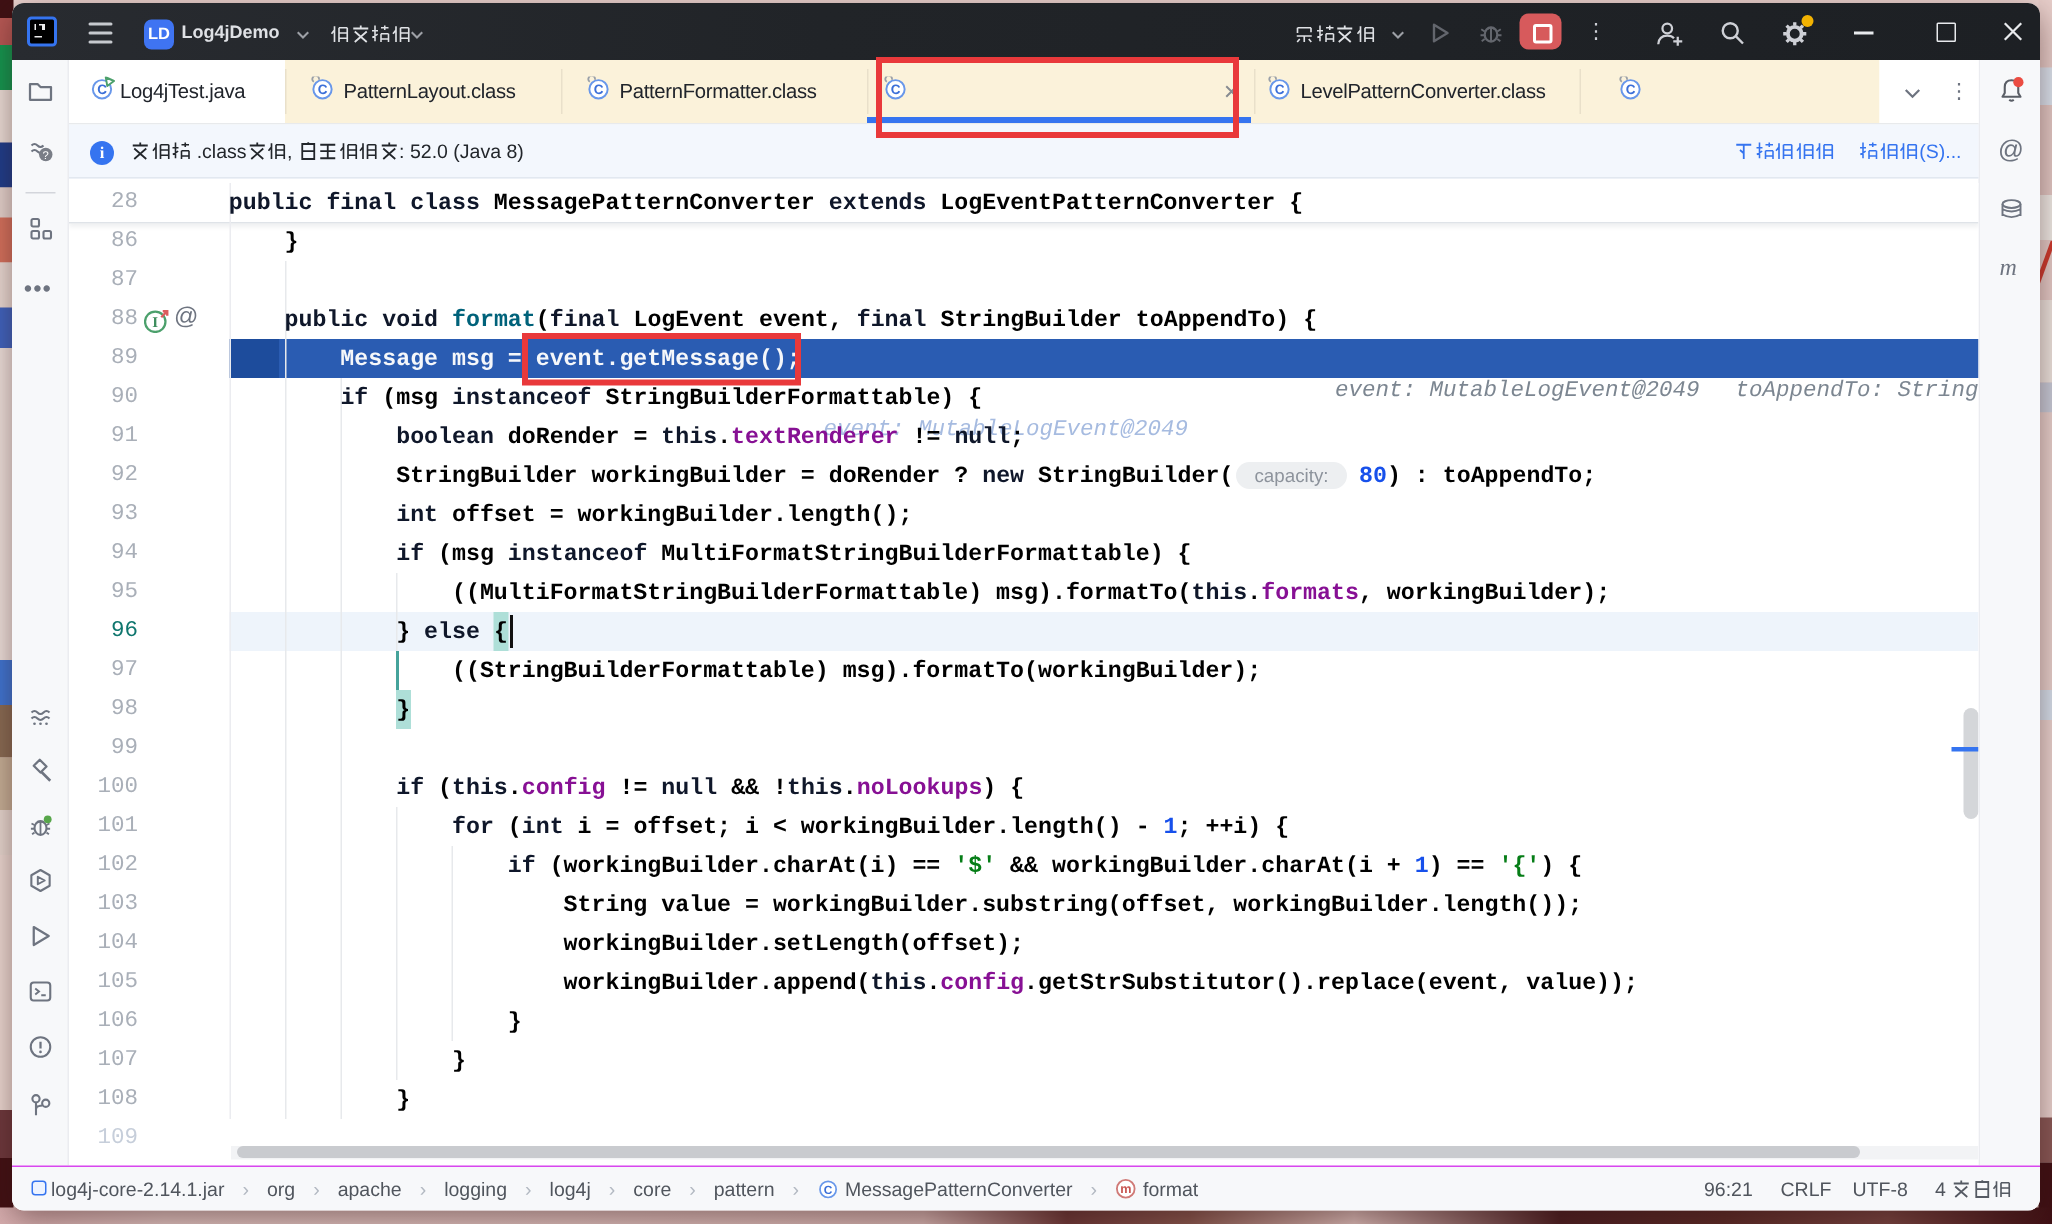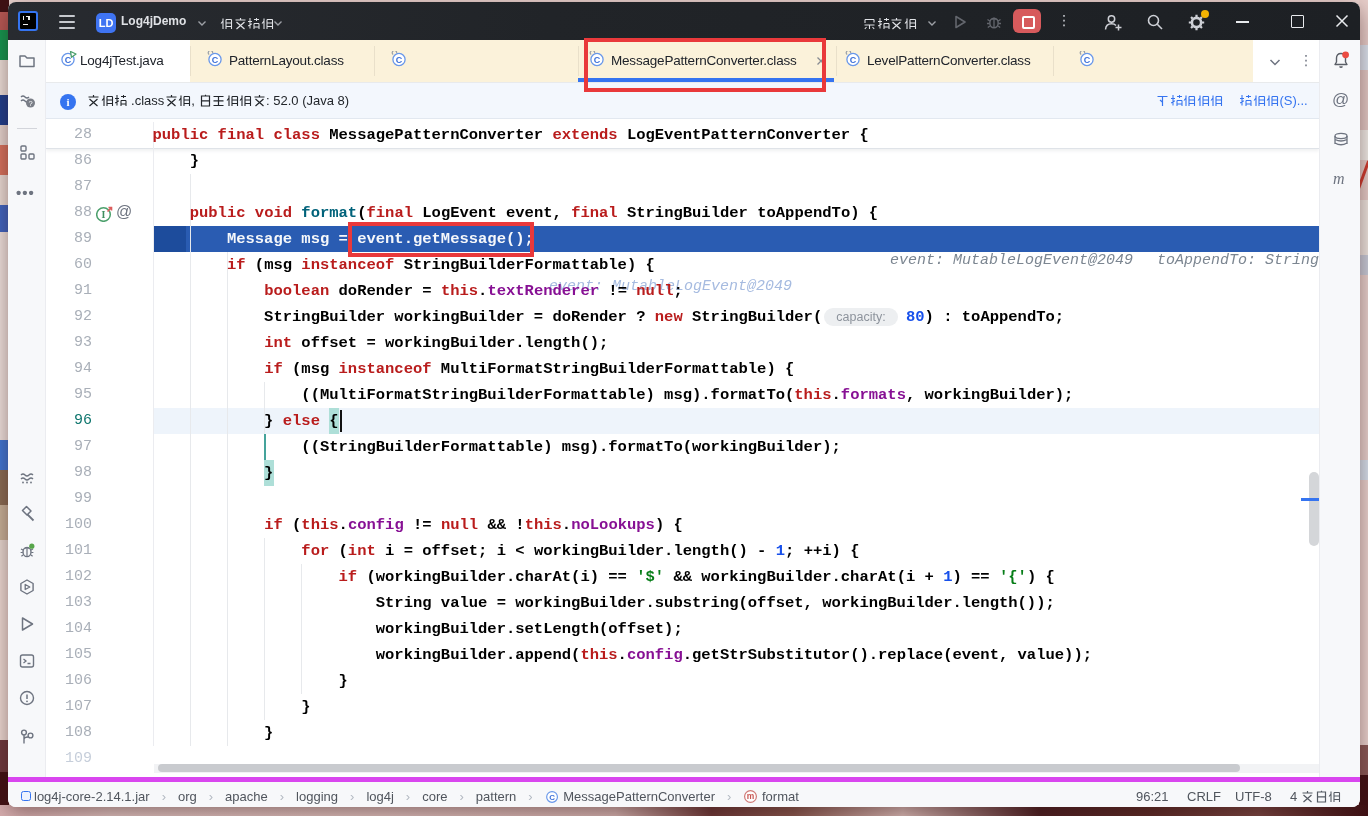--- a/index.html
+++ b/index.html
@@ -15,29 +15,29 @@
   
   #tabrow{position:absolute;left:38px;top:38px;width:1273px;height:43px;background:#fff;border-bottom:1px solid #e8eaec;box-sizing:border-box;}
   .cream{background:#fbf2da;}
   .tabtxt{position:absolute;top:0;height:42px;line-height:42px;font-size:13.5px;color:#20242b;letter-spacing:-0.2px;}
   
   #banner{position:absolute;left:38px;top:81px;width:1273px;height:36px;background:#f3f7fd;border-bottom:1px solid #e2e8f0;box-sizing:border-box;}
   
   #lstripe{position:absolute;left:0;top:38px;width:38px;height:737px;background:#f7f8fa;border-right:1px solid #ebecf0;box-sizing:border-box;}
   #rstripe{position:absolute;left:1311px;top:38px;width:41px;height:737px;background:#f7f8fa;border-left:1px solid #ebecf0;box-sizing:border-box;}
   
-  #status{position:absolute;left:0;top:775px;width:1352px;height:30px;background:#f7f8fa;border-top:5px solid #d946ef;box-sizing:border-box;
+  #status{position:absolute;left:0;top:775px;width:1352px;height:30px;background:#f7f8fa;border-top:1px solid #d946ef;box-sizing:border-box;
     font-size:13px;color:#50555d;}
   
   #editor{position:absolute;left:38px;top:120px;width:1273px;height:655px;background:#fff;overflow:hidden;}
   .code{font-family:"Liberation Mono",monospace;font-size:15.5px;font-weight:bold;white-space:pre;}
   .ln{position:absolute;width:60px;text-align:right;font-family:"Liberation Mono",monospace;
       font-size:15px;color:#a9afb8;font-weight:normal;line-height:26px;height:26px;}
   .row{position:absolute;left:0;width:1273px;height:26px;line-height:26px;}
-  .k{color:#b91c1c;}.f{color:#871094;}.n{color:#1750eb;}.s{color:#067d17;}.m{color:#00627a;}
+  .k{color:#0f172a;}.f{color:#871094;}.n{color:#1750eb;}.s{color:#067d17;}.m{color:#00627a;}
   .hint{font-family:"Liberation Mono",monospace;font-style:italic;font-weight:normal;font-size:15px;color:#7c8691;white-space:nowrap;margin-top:48px;}
   .cg{display:inline-block;margin:0 0.25px;vertical-align:-2px;}
 </style>
 </head>
 <body>
 <svg width="0" height="0" style="position:absolute">
   <defs>
     <g id="s1">
         <path d="M1.5 2.5 H11.5 M1.5 6.8 H11.5 M1.5 11.5 H11.5 M6.5 2.5 V11.5" stroke-width="1.2" fill="none"></path>
       </g>
@@ -263,26 +263,26 @@
         <circle cx="8" cy="8.5" r="6.1" fill="#fff" stroke="#6897ea" stroke-width="1.3"></circle>
         <text x="8" y="11.6" text-anchor="middle" font-size="9" font-weight="bold" fill="#3b6fd8" font-family="Liberation Sans,sans-serif">C</text>
         <path d="M2.2 3.5 A2.2 2.2 0 1 1 5.6 2.2" stroke="#9aa0a8" stroke-width="1.2" fill="none"></path>
       </svg>
       <div class="tabtxt" style="left:183px;">PatternLayout.class</div>
       <svg class="abs" style="left:345px;top:11px" width="17" height="16" viewBox="0 0 17 16">
         <circle cx="8" cy="8.5" r="6.1" fill="#fff" stroke="#6897ea" stroke-width="1.3"></circle>
         <text x="8" y="11.6" text-anchor="middle" font-size="9" font-weight="bold" fill="#3b6fd8" font-family="Liberation Sans,sans-serif">C</text>
         <path d="M2.2 3.5 A2.2 2.2 0 1 1 5.6 2.2" stroke="#9aa0a8" stroke-width="1.2" fill="none"></path>
       </svg>
+      <div class="tabtxt" style="left:367px;">PatternFormatter.class</div>
       <svg class="abs" style="left:543px;top:11px" width="17" height="16" viewBox="0 0 17 16">
         <circle cx="8" cy="8.5" r="6.1" fill="#fff" stroke="#6897ea" stroke-width="1.3"></circle>
         <text x="8" y="11.6" text-anchor="middle" font-size="9" font-weight="bold" fill="#3b6fd8" font-family="Liberation Sans,sans-serif">C</text>
         <path d="M2.2 3.5 A2.2 2.2 0 1 1 5.6 2.2" stroke="#9aa0a8" stroke-width="1.2" fill="none"></path>
       </svg>
-      <div class="tabtxt" style="left:565px;">MessagePatternConverter.class</div>
       <svg class="abs" style="left:768px;top:14px" width="14" height="14" viewBox="0 0 14 14">
         <path d="M3.5 3.5 L10.5 10.5 M10.5 3.5 L3.5 10.5" stroke="#878b91" stroke-width="1.3"></path>
       </svg>
       <div class="abs" style="left:532px;top:37.5px;width:256px;height:4.5px;background:#3574f0;"></div>
       <svg class="abs" style="left:799px;top:11px" width="17" height="16" viewBox="0 0 17 16">
         <circle cx="8" cy="8.5" r="6.1" fill="#fff" stroke="#6897ea" stroke-width="1.3"></circle>
         <text x="8" y="11.6" text-anchor="middle" font-size="9" font-weight="bold" fill="#3b6fd8" font-family="Liberation Sans,sans-serif">C</text>
         <path d="M2.2 3.5 A2.2 2.2 0 1 1 5.6 2.2" stroke="#9aa0a8" stroke-width="1.2" fill="none"></path>
       </svg>
       <div class="tabtxt" style="left:821px;">LevelPatternConverter.class</div>
@@ -351,21 +351,21 @@
       <div class="abs" style="left:283.2px;top:286px;width:9.5px;height:26px;background:#aedfd8;"></div>
       <div class="abs" style="left:218.1px;top:338px;width:9.5px;height:26px;background:#aedfd8;"></div>
       <div class="abs" style="left:218.1px;top:312px;width:2px;height:26px;background:#45a39b;"></div>
       <div class="abs" style="left:293.5px;top:288px;width:2px;height:22px;background:#111;"></div>
       <div class="abs" style="left:107px;top:0;width:1px;height:624px;background:#ebecf0;"></div>
       <div class="ln" style="left:-14px;top:0px;color:#a9afb8">28</div>
       <div class="ln" style="left:-14px;top:26px;color:#a9afb8">86</div>
       <div class="ln" style="left:-14px;top:52px;color:#a9afb8">87</div>
       <div class="ln" style="left:-14px;top:78px;color:#a9afb8">88</div>
       <div class="ln" style="left:-14px;top:104px;color:#a9afb8">89</div>
-      <div class="ln" style="left:-14px;top:130px;color:#a9afb8">60</div>
+      <div class="ln" style="left:-14px;top:130px;color:#a9afb8">90</div>
       <div class="ln" style="left:-14px;top:156px;color:#a9afb8">91</div>
       <div class="ln" style="left:-14px;top:182px;color:#a9afb8">92</div>
       <div class="ln" style="left:-14px;top:208px;color:#a9afb8">93</div>
       <div class="ln" style="left:-14px;top:234px;color:#a9afb8">94</div>
       <div class="ln" style="left:-14px;top:260px;color:#a9afb8">95</div>
       <div class="ln" style="left:-14px;top:286px;color:#0f766e">96</div>
       <div class="ln" style="left:-14px;top:312px;color:#a9afb8">97</div>
       <div class="ln" style="left:-14px;top:338px;color:#a9afb8">98</div>
       <div class="ln" style="left:-14px;top:364px;color:#a9afb8">99</div>
       <div class="ln" style="left:-14px;top:390px;color:#a9afb8">100</div>

